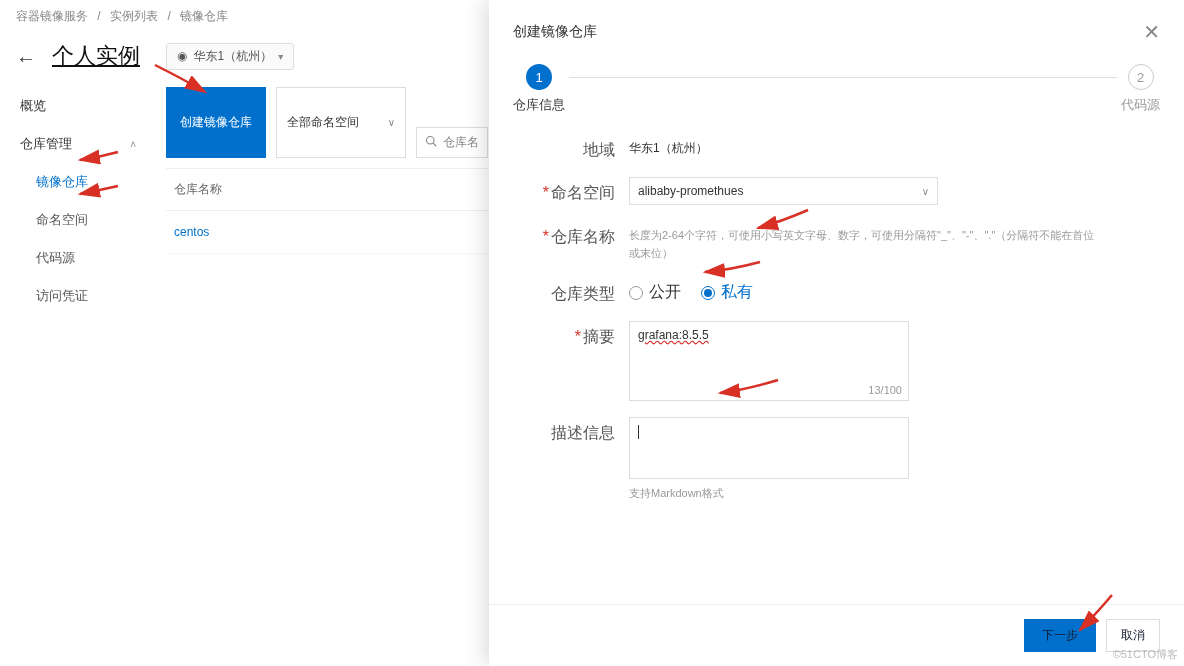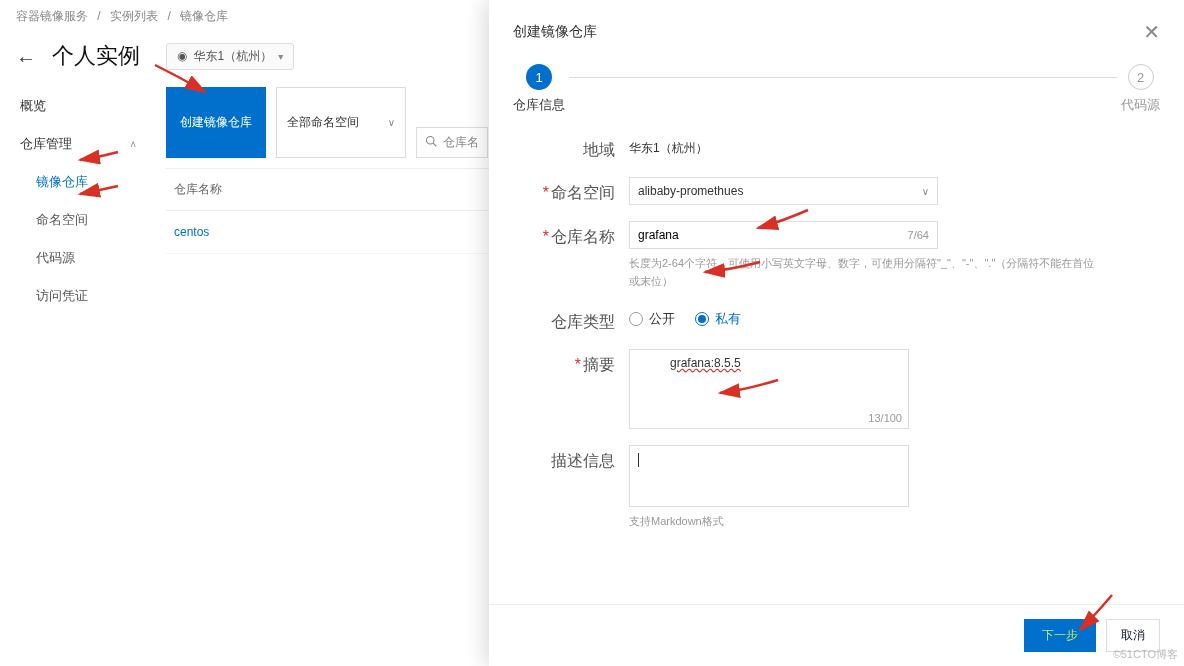--- a/index.html
+++ b/index.html
@@ -4,21 +4,21 @@
 <style>
 * { box-sizing: border-box; margin: 0; padding: 0; }
 body { font-family: "Microsoft YaHei", "PingFang SC", sans-serif; font-size: 12px; color: #333; background: #fff; width: 1184px; height: 666px; overflow: hidden; position: relative; }
 
 .breadcrumb { padding: 8px 16px; font-size: 12px; color: #666; }
 .breadcrumb span { color: #888; }
 .breadcrumb-sep { margin: 0 6px; color: #bbb; }
 
 .header-row { display: flex; align-items: center; padding: 8px 16px 16px; gap: 16px; }
 .back-arrow { font-size: 20px; cursor: pointer; }
-.page-title { font-size: 22px; font-weight: 500; color: #111; }
+.page-title { font-size: 22px; font-weight: 500; color: #111; text-decoration: underline; }
 .region-sel { display: inline-flex; align-items: center; gap: 6px; border: 1px solid #ddd; border-radius: 3px; padding: 4px 10px; font-size: 12px; color: #555; background: #fafafa; cursor: pointer; margin-left: 10px; }
 .region-sel .globe { font-size: 12px; }
 .region-sel .chev { font-size: 10px; color: #888; }
 
 .main-layout { display: flex; }
 .sidebar { width: 150px; padding: 0 0 0 16px; }
 .nav-item { padding: 10px 4px; font-size: 13px; color: #333; cursor: default; display: flex; align-items: center; justify-content: space-between; }
 .nav-item.top { font-size: 13px; }
 .nav-item.group { font-size: 13px; cursor: pointer; }
 .nav-item .chev-up { font-size: 10px; color: #888; margin-right: 10px; }
@@ -56,31 +56,31 @@
 .form-label { width: 100px; text-align: right; padding-right: 14px; padding-top: 6px; font-size: 16px; color: #555; flex-shrink: 0; }
 .form-label .req { color: #d93026; margin-right: 2px; }
 .form-value { flex: 1; font-size: 12px; color: #333; padding-top: 6px; }
 .form-control { flex: 1; }
 .input-text { width: 309px; border: 1px solid #ddd; padding: 6px 8px; font-size: 12px; display: flex; align-items: center; justify-content: space-between; background: #fff; }
 .input-text input { border: none; outline: none; font-size: 12px; flex: 1; }
 .input-text .chev { font-size: 10px; color: #888; cursor: pointer; }
 .input-text .counter { font-size: 11px; color: #999; }
 .help-text { font-size: 11px; color: #999; margin-top: 6px; max-width: 470px; line-height: 1.6; }
 .radio-group { display: flex; gap: 20px; align-items: center; padding-top: 4px; }
-.radio-item { display: flex; align-items: center; gap: 6px; font-size: 13px; cursor: pointer; }
+.radio-item { display: flex; align-items: center; gap: 6px; font-size: 16px; cursor: pointer; }
 .radio-circle { width: 14px; height: 14px; border-radius: 50%; border: 1px solid #999; display: inline-flex; align-items: center; justify-content: center; }
 .radio-circle.checked { border-color: #0070cc; }
 .radio-circle.checked::after { content: ""; width: 8px; height: 8px; border-radius: 50%; background: #0070cc; }
 .textarea-box { width: 280px; border: 1px solid #ddd; padding: 6px 8px; font-size: 12px; position: relative; background: #fff; }
 .textarea-box .ta-counter { position: absolute; bottom: 4px; right: 6px; font-size: 11px; color: #999; }
-.wavy { text-decoration: underline wavy #d93026; color: #333; margin-left: 32px; }
+.wavy { text-decoration: underline wavy #d93026; color: #333; }
 .caret-line { display: inline-block; width: 1px; height: 14px; background: #333; vertical-align: middle; }
 
 .drawer-footer { display: flex; justify-content: flex-end; gap: 10px; padding: 14px 24px; border-top: 1px solid #eee; }
-.btn-next { background: #0070cc; color: #bef264; border: none; padding: 7px 18px; font-size: 12px; cursor: pointer; }
+.btn-next { background: #0070cc; color: #0f172a; border: none; padding: 7px 18px; font-size: 12px; cursor: pointer; }
 .btn-cancel { background: #fff; color: #0f172a; border: 1px solid #ddd; padding: 7px 14px; font-size: 12px; cursor: pointer; }
 
 
 .arrow { position: absolute; pointer-events: none; }
 
 .watermark { position: absolute; right: 6px; bottom: 4px; font-size: 11px; color: rgba(120,120,120,0.5); }
 </style>
 </head>
 <body>
 
@@ -168,24 +168,20 @@
         <div class="input-text">
           <span>alibaby-promethues</span>
           <span class="chev">∨</span>
         </div>
       </div>
     </div>
 
     <div class="form-row">
       <div class="form-label"><span class="req">*</span><span>仓库名称</span></div>
       <div class="form-control">
-        <div class="input-text">
-          <input value="grafana" style="">
-          <span class="counter">7/64</span>
-        </div>
         <div class="help-text">长度为2-64个字符，可使用小写英文字母、数字，可使用分隔符"_"、"-"、"."（分隔符不能在首位或末位）</div>
       </div>
     </div>
 
     <div class="form-row">
       <div class="form-label">仓库类型</div>
       <div class="form-control">
         <div class="radio-group">
           <label class="radio-item">
             <span class="radio-circle"></span>

